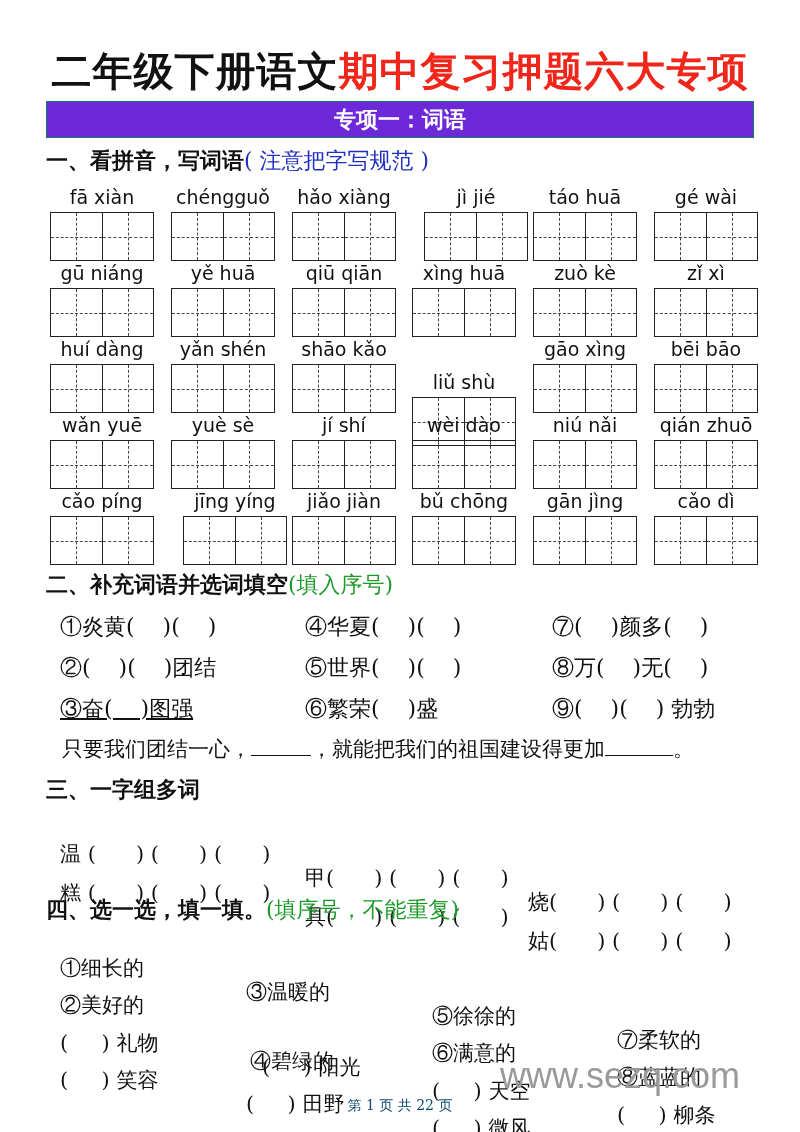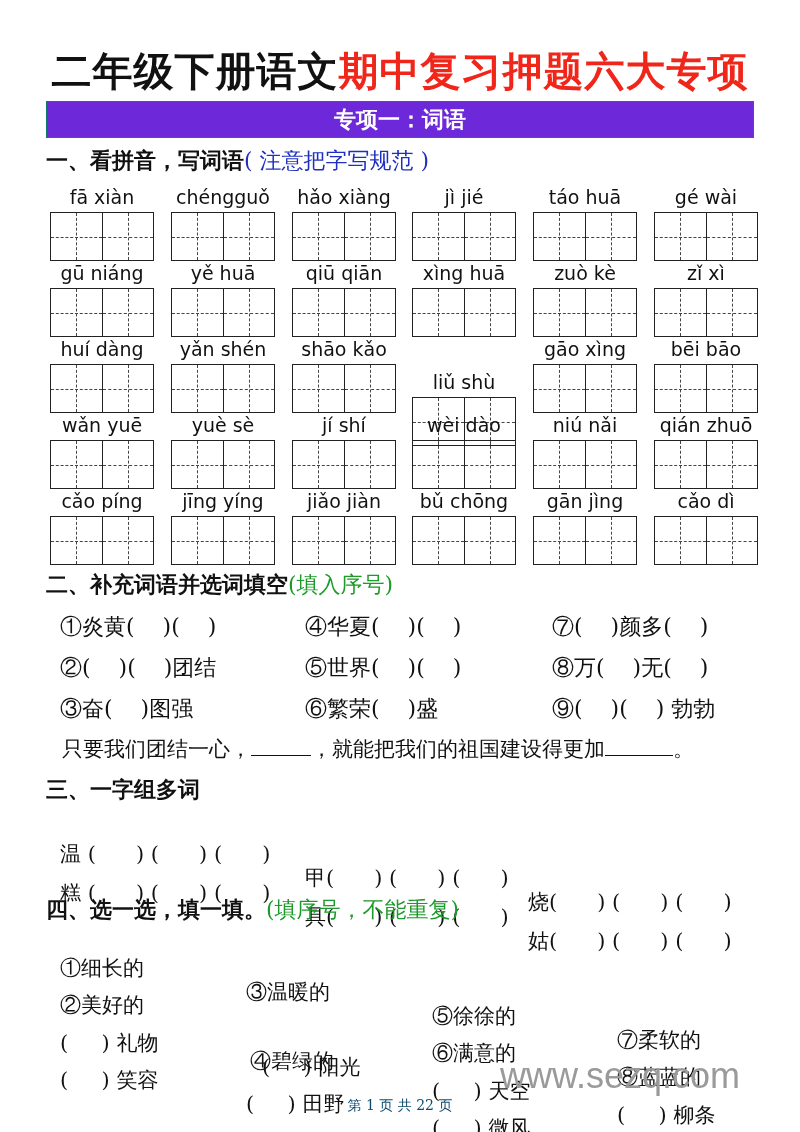--- a/index.html
+++ b/index.html
@@ -64,21 +64,21 @@
         <div class="box"></div>
       </div>
     </div>
   <div class="cell" style="left:242px;top:0;">
       <div class="pinyin">hǎo xiàng</div>
       <div class="boxes">
         <div class="box"></div>
         <div class="box"></div>
       </div>
     </div>
-  <div class="cell" style="left:362px;top:0;">
+  <div class="cell" style="left:374px;top:0;">
       <div class="pinyin">jì    jié</div>
       <div class="boxes">
         <div class="box"></div>
         <div class="box"></div>
       </div>
     </div>
   <div class="cell" style="left:483px;top:0;">
       <div class="pinyin">táo   huā</div>
       <div class="boxes">
         <div class="box"></div>
@@ -222,21 +222,21 @@
       </div>
     </div>
 
   <div class="cell" style="left:0;top:304px;">
       <div class="pinyin">cǎo píng</div>
       <div class="boxes">
         <div class="box"></div>
         <div class="box"></div>
       </div>
     </div>
-  <div class="cell" style="left:121px;top:304px;">
+  <div class="cell" style="left:133px;top:304px;">
       <div class="pinyin">jīng  yíng</div>
       <div class="boxes">
         <div class="box"></div>
         <div class="box"></div>
       </div>
     </div>
   <div class="cell" style="left:242px;top:304px;">
       <div class="pinyin">jiǎo jiàn</div>
       <div class="boxes">
         <div class="box"></div>
@@ -274,21 +274,21 @@
   <span class="s2-item" style="left:0;">①炎黄(    )(    )</span>
   <span class="s2-item" style="left:245px;">④华夏(    )(    )</span>
   <span class="s2-item" style="left:492px;">⑦(    )颜多(    )</span>
 </div>
 <div class="s2-row" style="top:653px;">
   <span class="s2-item" style="left:0;">②(    )(    )团结</span>
   <span class="s2-item" style="left:245px;">⑤世界(    )(    )</span>
   <span class="s2-item" style="left:492px;">⑧万(    )无(    )</span>
 </div>
 <div class="s2-row" style="top:694px;">
-  <span class="s2-item" style="left:0;">③奋(    )图强</span>
+  <span class="s2-item" style="left:0;text-decoration:underline;">③奋(    )图强</span>
   <span class="s2-item" style="left:245px;">⑥繁荣(    )盛</span>
   <span class="s2-item" style="left:492px;">⑨(    )(    ) 勃勃</span>
 </div>
 
 <div class="sentence"><span>只要我们团结一心，</span><span class="blank" style="width:60px;"></span><span>，就能把我们的祖国建设得更加</span><span class="blank" style="width:68px;"></span><span>。</span></div>
 
 <div class="sec-title" style="top:775px;">
   <span>三、一字组多词</span>
 </div>
 

